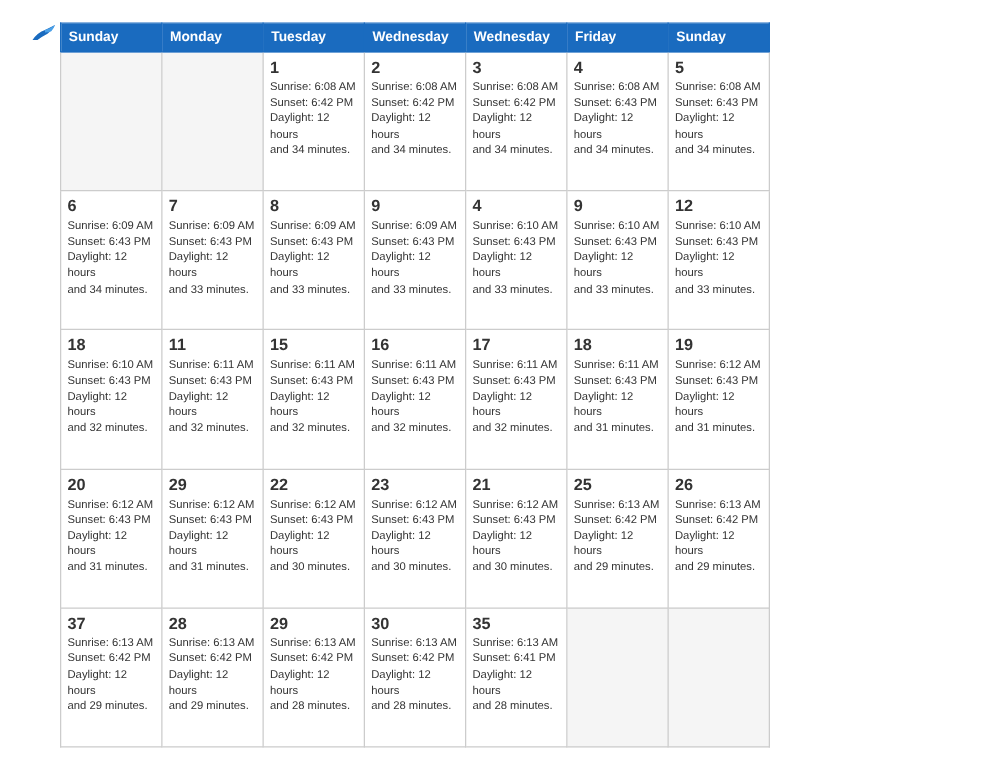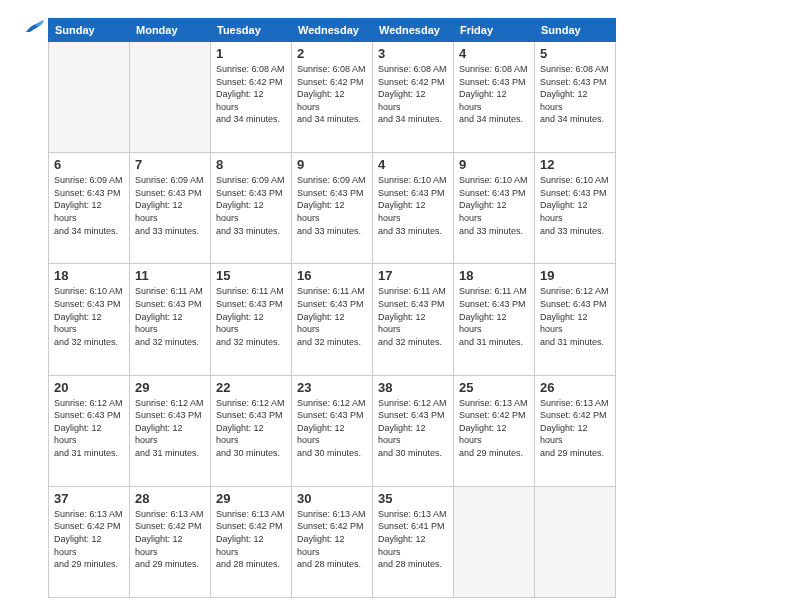--- a/index.html
+++ b/index.html
@@ -300,21 +300,21 @@
 and 30 minutes.</div>
           </td>
           <td>
             <span class="day-num">23</span>
             <div class="day-info" style="white-space: pre-line;">Sunrise: 6:12 AM
 Sunset: 6:43 PM
 Daylight: 12 hours
 and 30 minutes.</div>
           </td>
           <td>
-            <span class="day-num">38</span>
+            <span class="day-num">21</span>
             <div class="day-info" style="white-space: pre-line;">Sunrise: 6:12 AM
 Sunset: 6:43 PM
 Daylight: 12 hours
 and 30 minutes.</div>
           </td>
           <td>
             <span class="day-num">25</span>
             <div class="day-info" style="white-space: pre-line;">Sunrise: 6:13 AM
 Sunset: 6:42 PM
 Daylight: 12 hours

